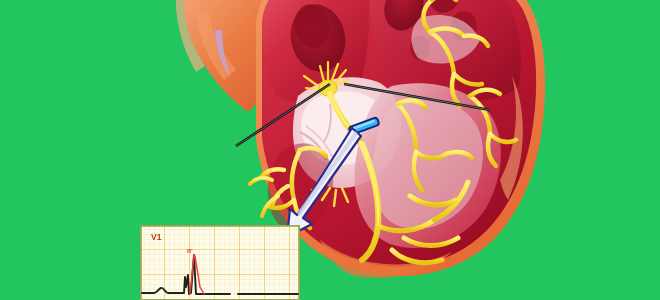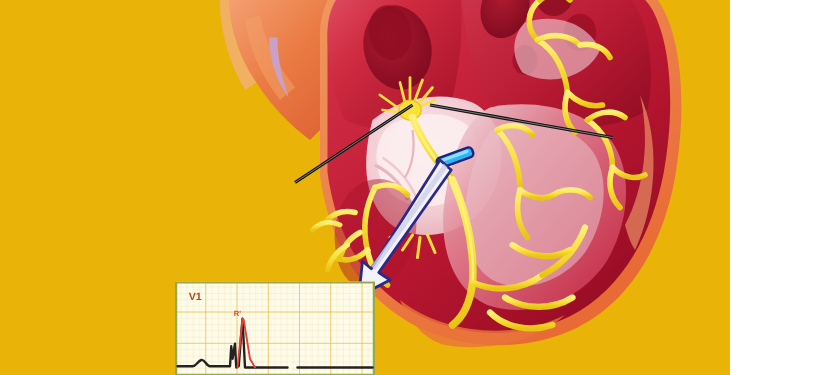--- a/index.html
+++ b/index.html
@@ -1,17 +1,17 @@
 <!DOCTYPE html>
 <html><head>
 <meta charset="utf-8">
 <style>
   html,body{margin:0;padding:0;background:#ffffff;}
   body{width:660px;height:300px;overflow:hidden;font-family:"Liberation Sans",sans-serif;}
-  #stage{position:relative;width:584px;height:300px;background:#eab308;overflow:hidden;}
+  #stage{position:relative;width:660px;height:300px;background:#22c55e;overflow:hidden;}
   #heart-svg{position:absolute;left:0;top:0;width:660px;height:300px;}
   #ecg-wrap{position:absolute;left:140px;top:225px;width:160px;height:75px;overflow:hidden;}
   #ecg-svg{display:block;width:160px;height:75px;}
 </style>
 </head>
 <body>
 
 <div id="stage">
 
   <svg id="heart-svg" viewBox="0 0 660 300">

